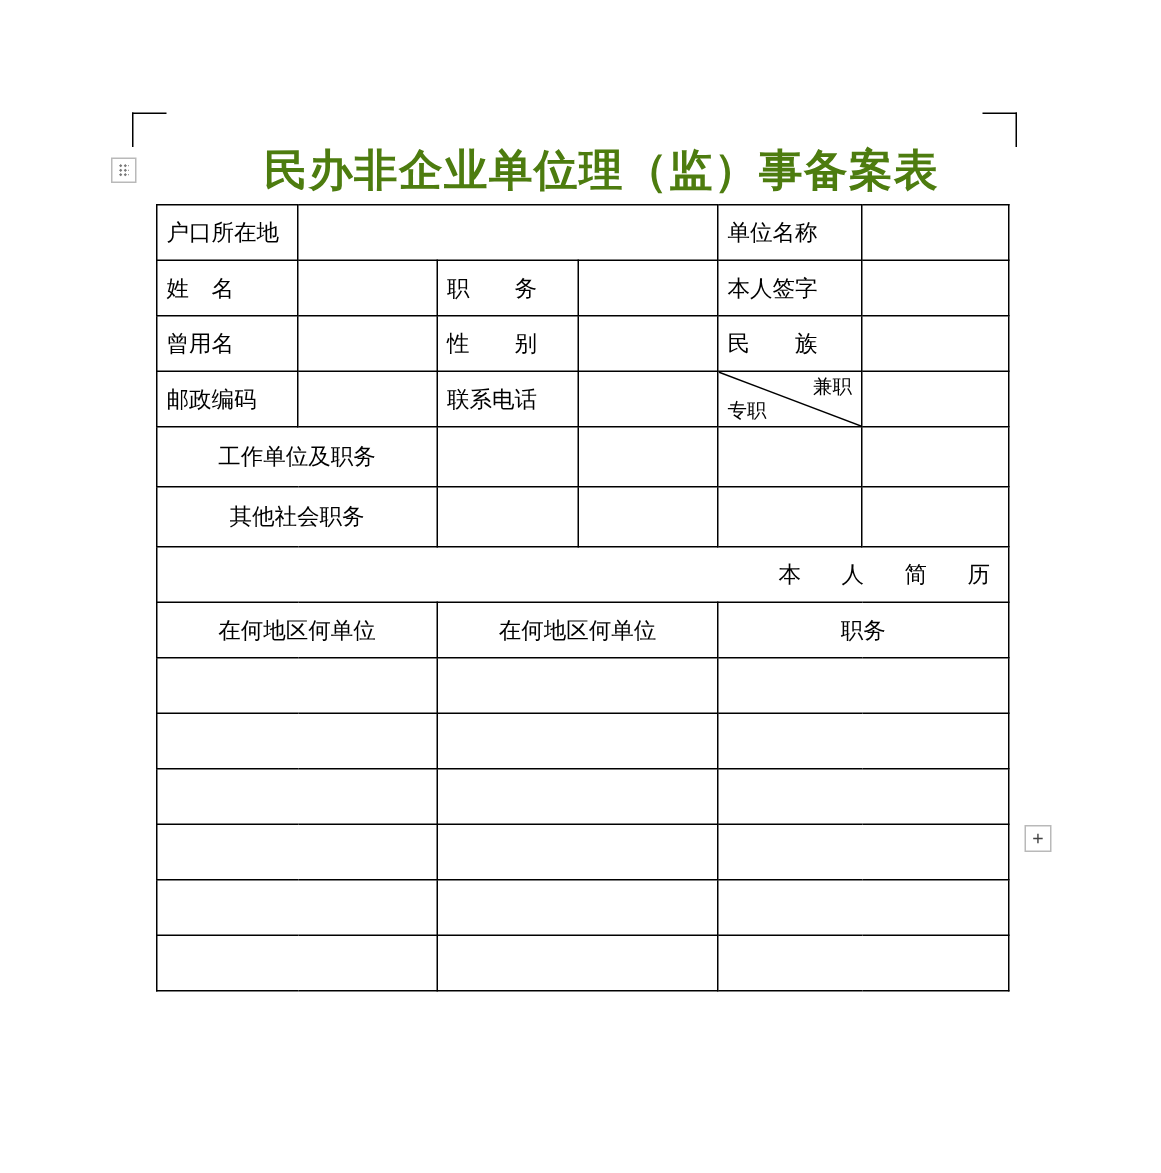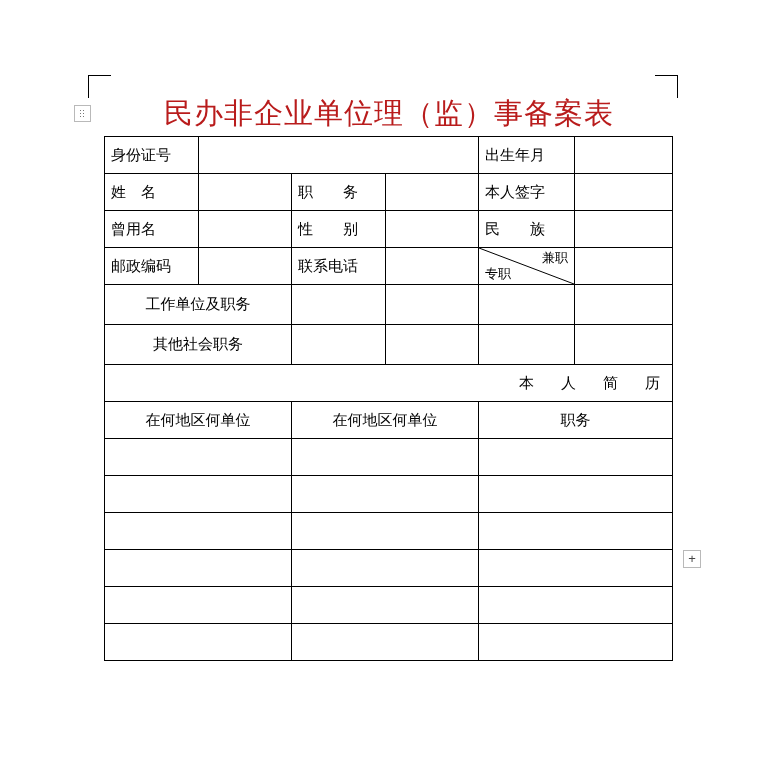--- a/index.html
+++ b/index.html
@@ -70,29 +70,29 @@
     font-size: 13px;
     line-height: 16px;
     text-align: center;
     color: #444;
     cursor: pointer;
   }
 
   
   #doc-title {
     position: absolute;
-    left: 104px;
+    left: 116px;
     top: 94px;
     width: 570px;
     text-align: center;
     font-family: "Liberation Serif", serif;
     font-size: 29px;
-    font-weight: 400;
+    font-weight: 700;
     letter-spacing: 1px;
-    color: #b91c1c;
+    color: #4d7c0f;
     white-space: nowrap;
   }
 
   
   #form-table {
     position: absolute;
     left: 104px;
     top: 136px;
     width: 568px;
     border-collapse: collapse;
@@ -176,23 +176,23 @@
       <col style="width:94px">
       <col style="width:93px">
       <col style="width:94px">
       <col style="width:93px">
       <col style="width:96px">
       <col style="width:98px">
     </colgroup>
     <tbody>
 
       <tr>
-        <td class="lbl">身份证号</td>
+        <td class="lbl">户口所在地</td>
         <td class="blank" colspan="3"></td>
-        <td class="lbl">出生年月</td>
+        <td class="lbl">单位名称</td>
         <td class="blank"></td>
       </tr>
 
       <tr>
         <td class="lbl">姓　名</td>
         <td class="blank"></td>
         <td class="lbl">职　　务</td>
         <td class="blank"></td>
         <td class="lbl">本人签字</td>
         <td class="blank"></td>

